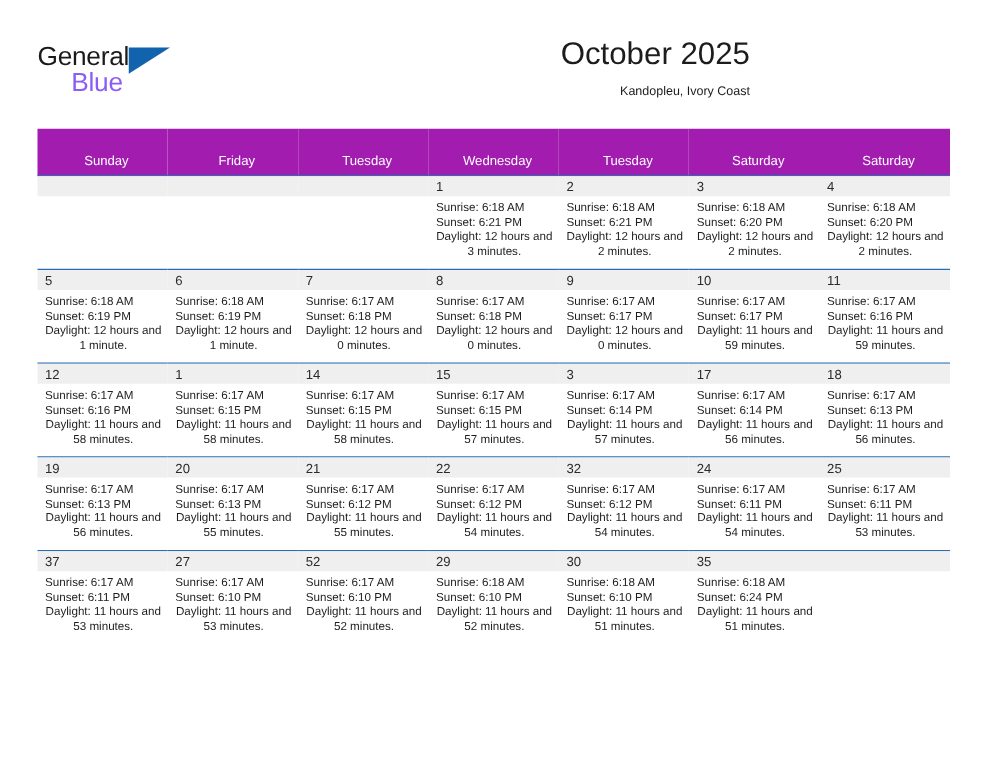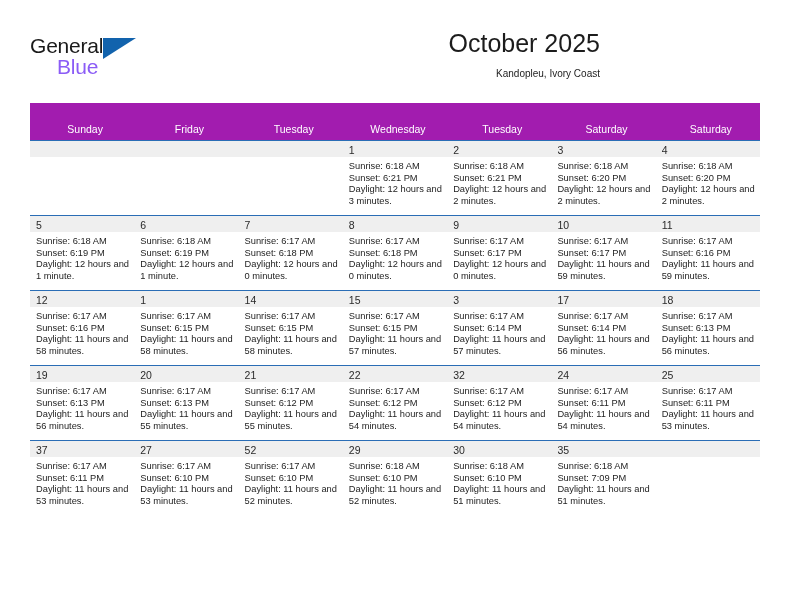--- a/index.html
+++ b/index.html
@@ -136,20 +136,21 @@
     padding: 4px 5px 0 6px;
     font-size: 9.3px;
     line-height: 11.6px;
     color: #1d1d1d;
   }
   .cell-body div {
     white-space: nowrap;
   }
   .cell-body .daylight {
     white-space: normal;
+    text-align: center;
   }
   .cell.empty .daynum-band {
     color: transparent;
   }
 </style>
 </head>
 <body>
 
 <div class="page">
 
@@ -503,21 +504,21 @@
                 <div>Sunset: 6:10 PM</div>
                 <div class="daylight">Daylight: 11 hours and 51 minutes.</div>
               </div>
             </div>
           </td>
           <td>
             <div class="cell">
               <div class="daynum-band">35</div>
               <div class="cell-body">
                 <div>Sunrise: 6:18 AM</div>
-                <div>Sunset: 7:09 PM</div>
+                <div>Sunset: 6:24 PM</div>
                 <div class="daylight">Daylight: 11 hours and 51 minutes.</div>
               </div>
             </div>
           </td>
           <td>
             <div class="cell empty">
               <div class="daynum-band"></div>
             </div>
           </td>
         </tr>

